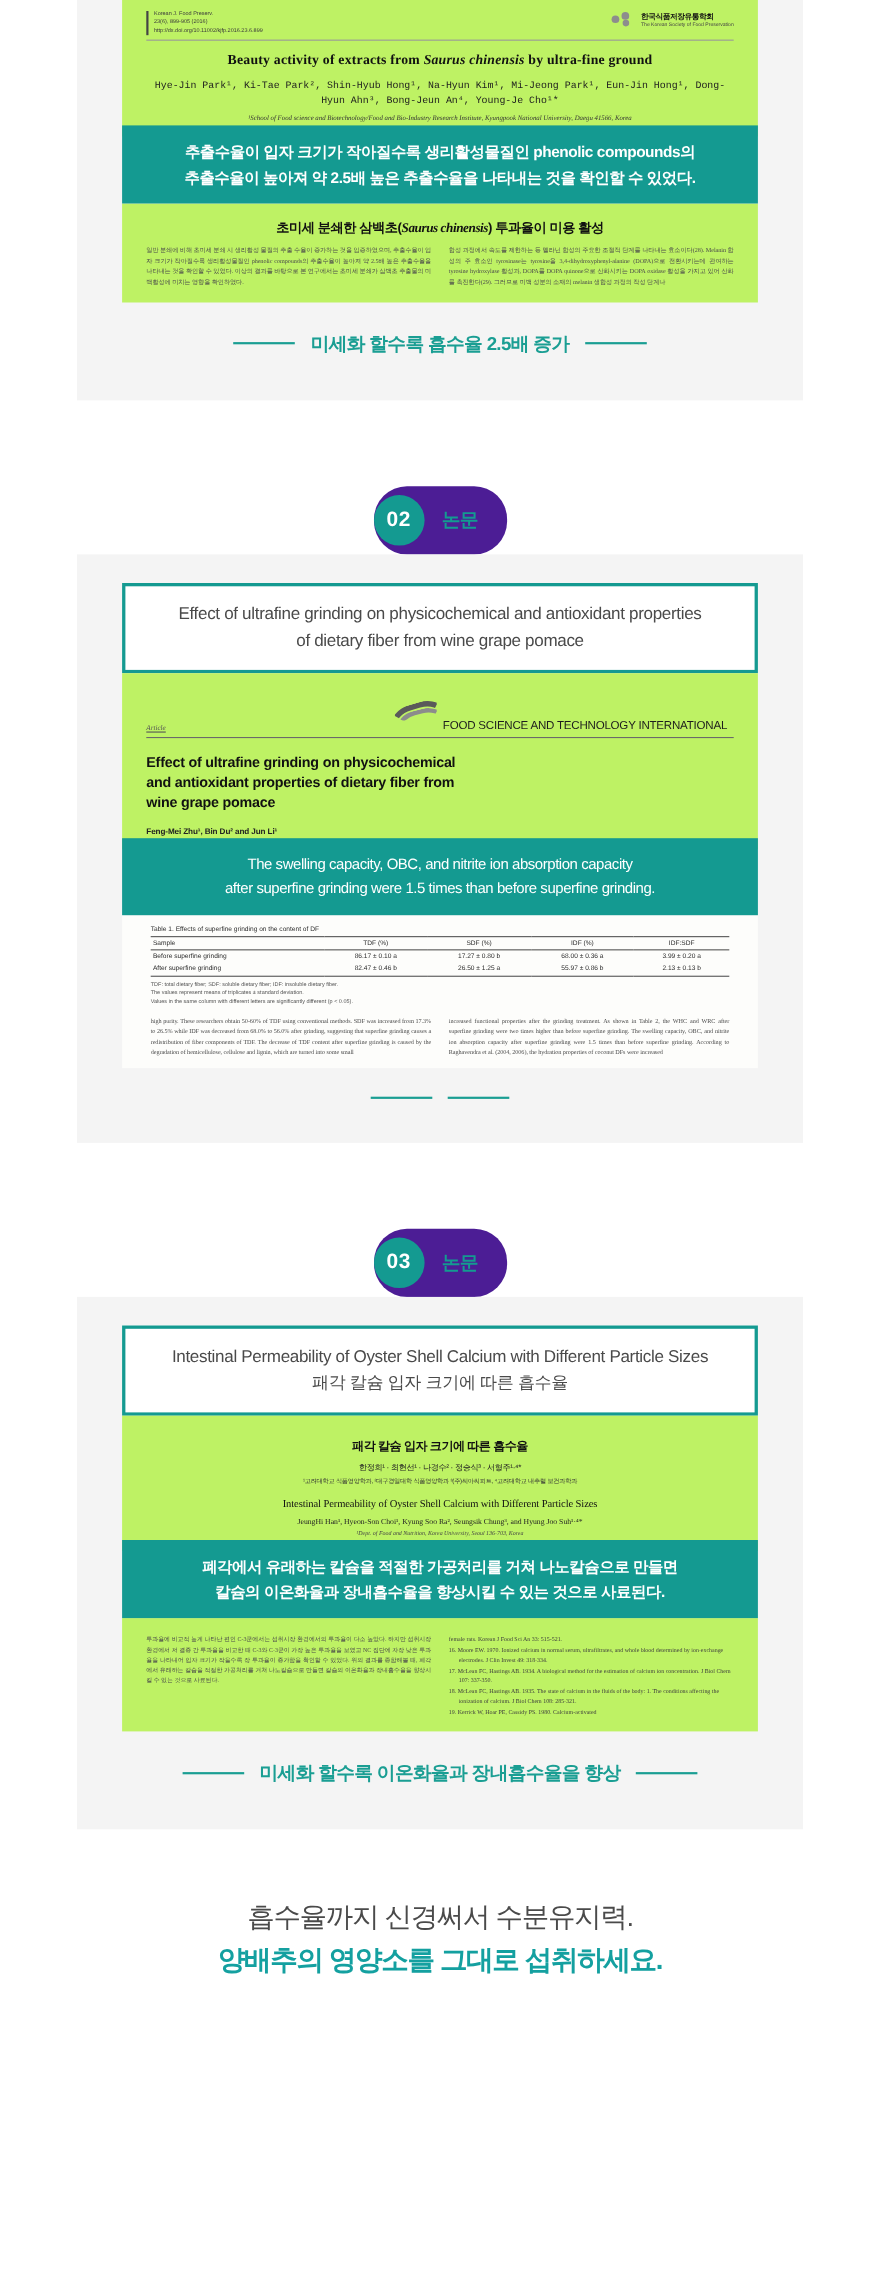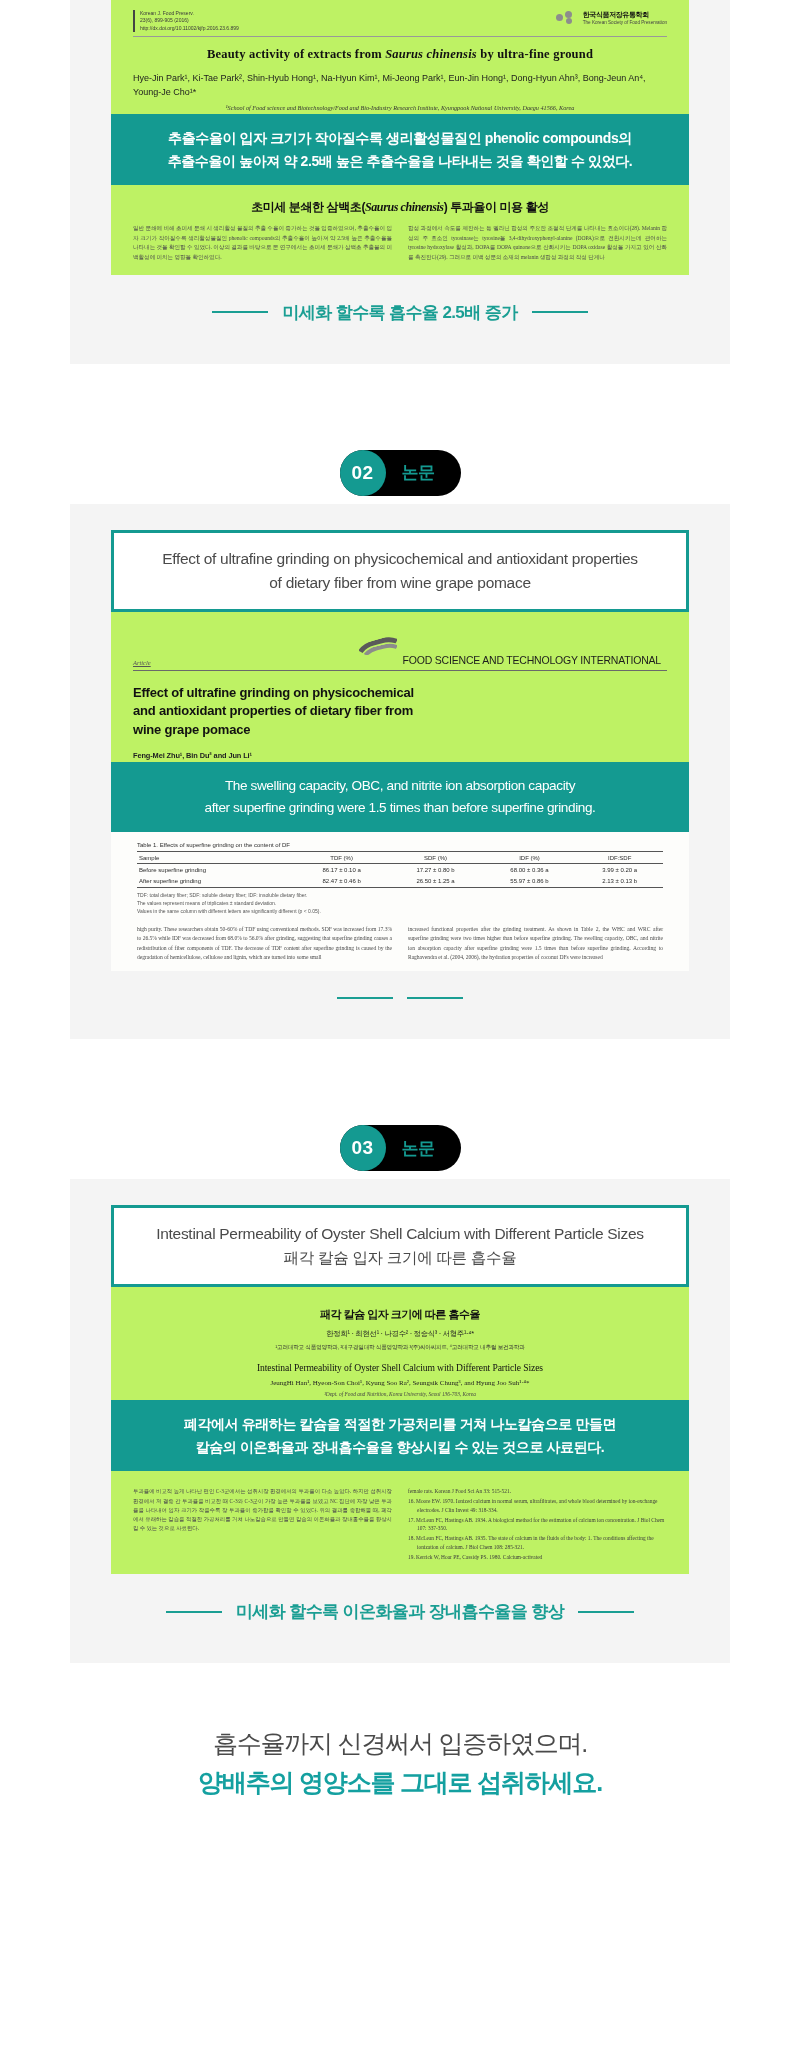--- a/index.html
+++ b/index.html
@@ -24,23 +24,23 @@
   .badge-row {
     position: relative;
     height: 62px;
     display: flex;
     align-items: center;
     justify-content: center;
   }
   .badge-pill {
     display: flex;
     align-items: center;
-    background: #000000;
+    background: #4c1d95;
     border-radius: 30px;
-    height: 46px;
+    height: 62px;
     padding-right: 26px;
   }
   .badge-circle {
     width: 46px; height: 46px;
     border-radius: 50%;
     background: #149a91;
     color: #fff;
     font-size: 19px;
     font-weight: bold;
     display: flex;
@@ -128,21 +128,22 @@
     font-family: "Liberation Serif", "DejaVu Serif", serif;
     font-size: 12.5px;
     font-weight: bold;
     color: #111;
     margin: 10px 0 9px;
     letter-spacing: 0.2px;
   }
   .scan-title i { font-style: italic; }
 
   .scan-authors {
-    font-family: Liberation Sans, sans-serif;
+    text-align: center;
+    font-family: Liberation Mono, monospace;
     font-size: 9px;
     color: #1d1d1d;
     line-height: 1.6;
   }
   .scan-affil {
     text-align: center;
     font-family: "Liberation Serif", serif;
     font-style: italic;
     font-size: 6.2px;
     color: #333;
@@ -595,17 +596,17 @@
 
       <div class="caption">
         <span class="rule"></span>
         <span>미세화 할수록 이온화율과 장내흡수율을 향상</span>
         <span class="rule"></span>
       </div>
     </div>
   </div>
 
   <div class="footer">
-    <div class="l1">흡수율까지 신경써서 입증하였으며.</div>
+    <div class="l1">흡수율까지 신경써서 수분유지력.</div>
     <div class="l2">양배추의 영양소를 그대로 섭취하세요.</div>
   </div>
 
 </div>
 
 </body></html>

